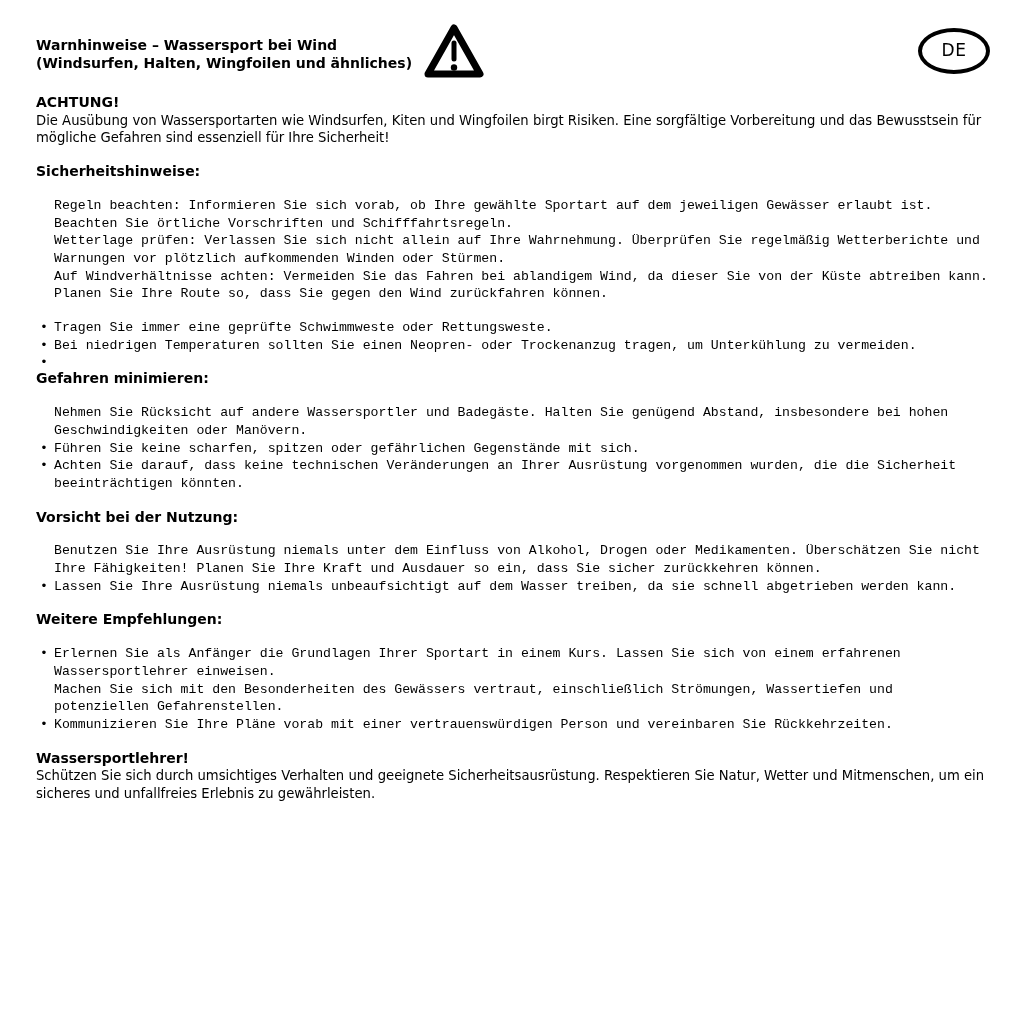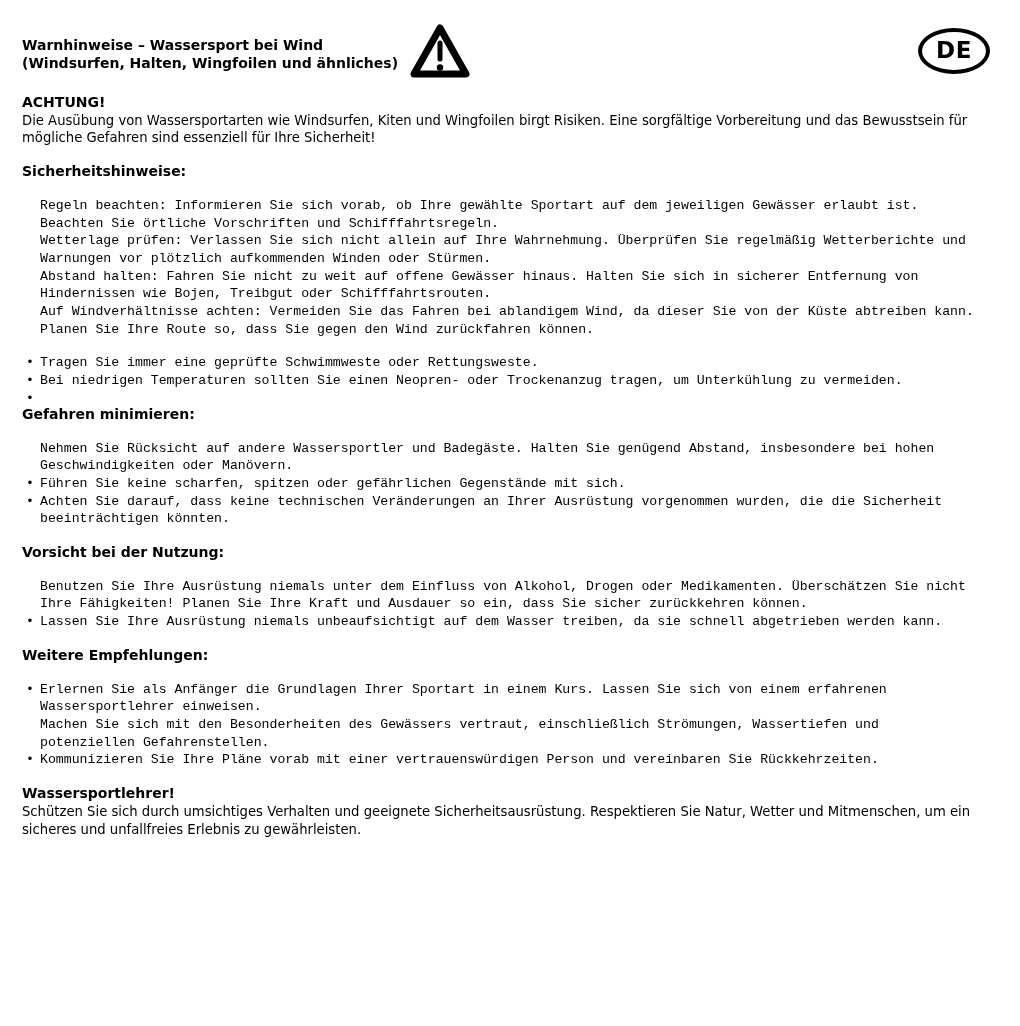--- a/index.html
+++ b/index.html
@@ -10,21 +10,21 @@
   body {
     width: 1020px;
     height: 1026px;
     overflow: hidden;
     color: #000000;
     font-family: "DejaVu Sans", "Liberation Sans", sans-serif;
     font-size: 13.2px;
     line-height: 17.7px;
   }
   .page {
-    padding: 36px 30px 0 22px;
+    padding: 36px 30px 0 36px;
     box-sizing: border-box;
     width: 1020px;
   }
   
   .header {
     display: flex;
     align-items: flex-start;
   }
   .title {
     font-weight: bold;
@@ -49,22 +49,22 @@
     flex: 0 0 auto;
     align-self: flex-start;
     margin-top: -8px;
     width: 64px;
     height: 38px;
     border: 4px solid #000000;
     border-radius: 50%;
     display: flex;
     align-items: center;
     justify-content: center;
-    font-weight: bold;
-    font-size: 23px;
+    font-weight: normal;
+    font-size: 17px;
     letter-spacing: 0.5px;
   }
   
   .doc {
     margin-top: 20px;
     width: 952px;
   }
   .section { margin-top: 16px; }
   .section:first-child { margin-top: 0; }
   .heading {
@@ -111,21 +111,20 @@
   <main class="doc">
       <section class="section tight">
         <h2 class="heading">ACHTUNG!</h2>
         <p class="para">Die Ausübung von Wassersportarten wie Windsurfen, Kiten und Wingfoilen birgt Risiken. Eine sorgfältige Vorbereitung und das Bewusstsein für mögliche Gefahren sind essenziell für Ihre Sicherheit!</p>
       </section>
       <section class="section">
         <h2 class="heading">Sicherheitshinweise:</h2>
         <div class="items">
           <div class="item"><span class="item-text">Regeln beachten: Informieren Sie sich vorab, ob Ihre gewählte Sportart auf dem jeweiligen Gewässer erlaubt ist. Beachten Sie örtliche Vorschriften und Schifffahrtsregeln.</span></div>
           <div class="item"><span class="item-text">Wetterlage prüfen: Verlassen Sie sich nicht allein auf Ihre Wahrnehmung. Überprüfen Sie regelmäßig Wetterberichte und Warnungen vor plötzlich aufkommenden Winden oder Stürmen.</span></div>
-          <div class="item"><span class="item-text">Abstand halten: Fahren Sie nicht zu weit auf offene Gewässer hinaus. Halten Sie sich in sicherer Entfernung von Hindernissen wie Bojen, Treibgut oder Schifffahrtsrouten.</span></div>
           <div class="item"><span class="item-text">Auf Windverhältnisse achten: Vermeiden Sie das Fahren bei ablandigem Wind, da dieser Sie von der Küste abtreiben kann. Planen Sie Ihre Route so, dass Sie gegen den Wind zurückfahren können.</span></div>
         </div>
       </section>
       <section class="section">
         <div class="items">
           <div class="item"><span class="bullet">•</span><span class="item-text">Tragen Sie immer eine geprüfte Schwimmweste oder Rettungsweste.</span></div>
           <div class="item"><span class="bullet">•</span><span class="item-text">Bei niedrigen Temperaturen sollten Sie einen Neopren- oder Trockenanzug tragen, um Unterkühlung zu vermeiden.</span></div>
           <div class="item"><span class="bullet">•</span></div>
         </div>
       </section>

